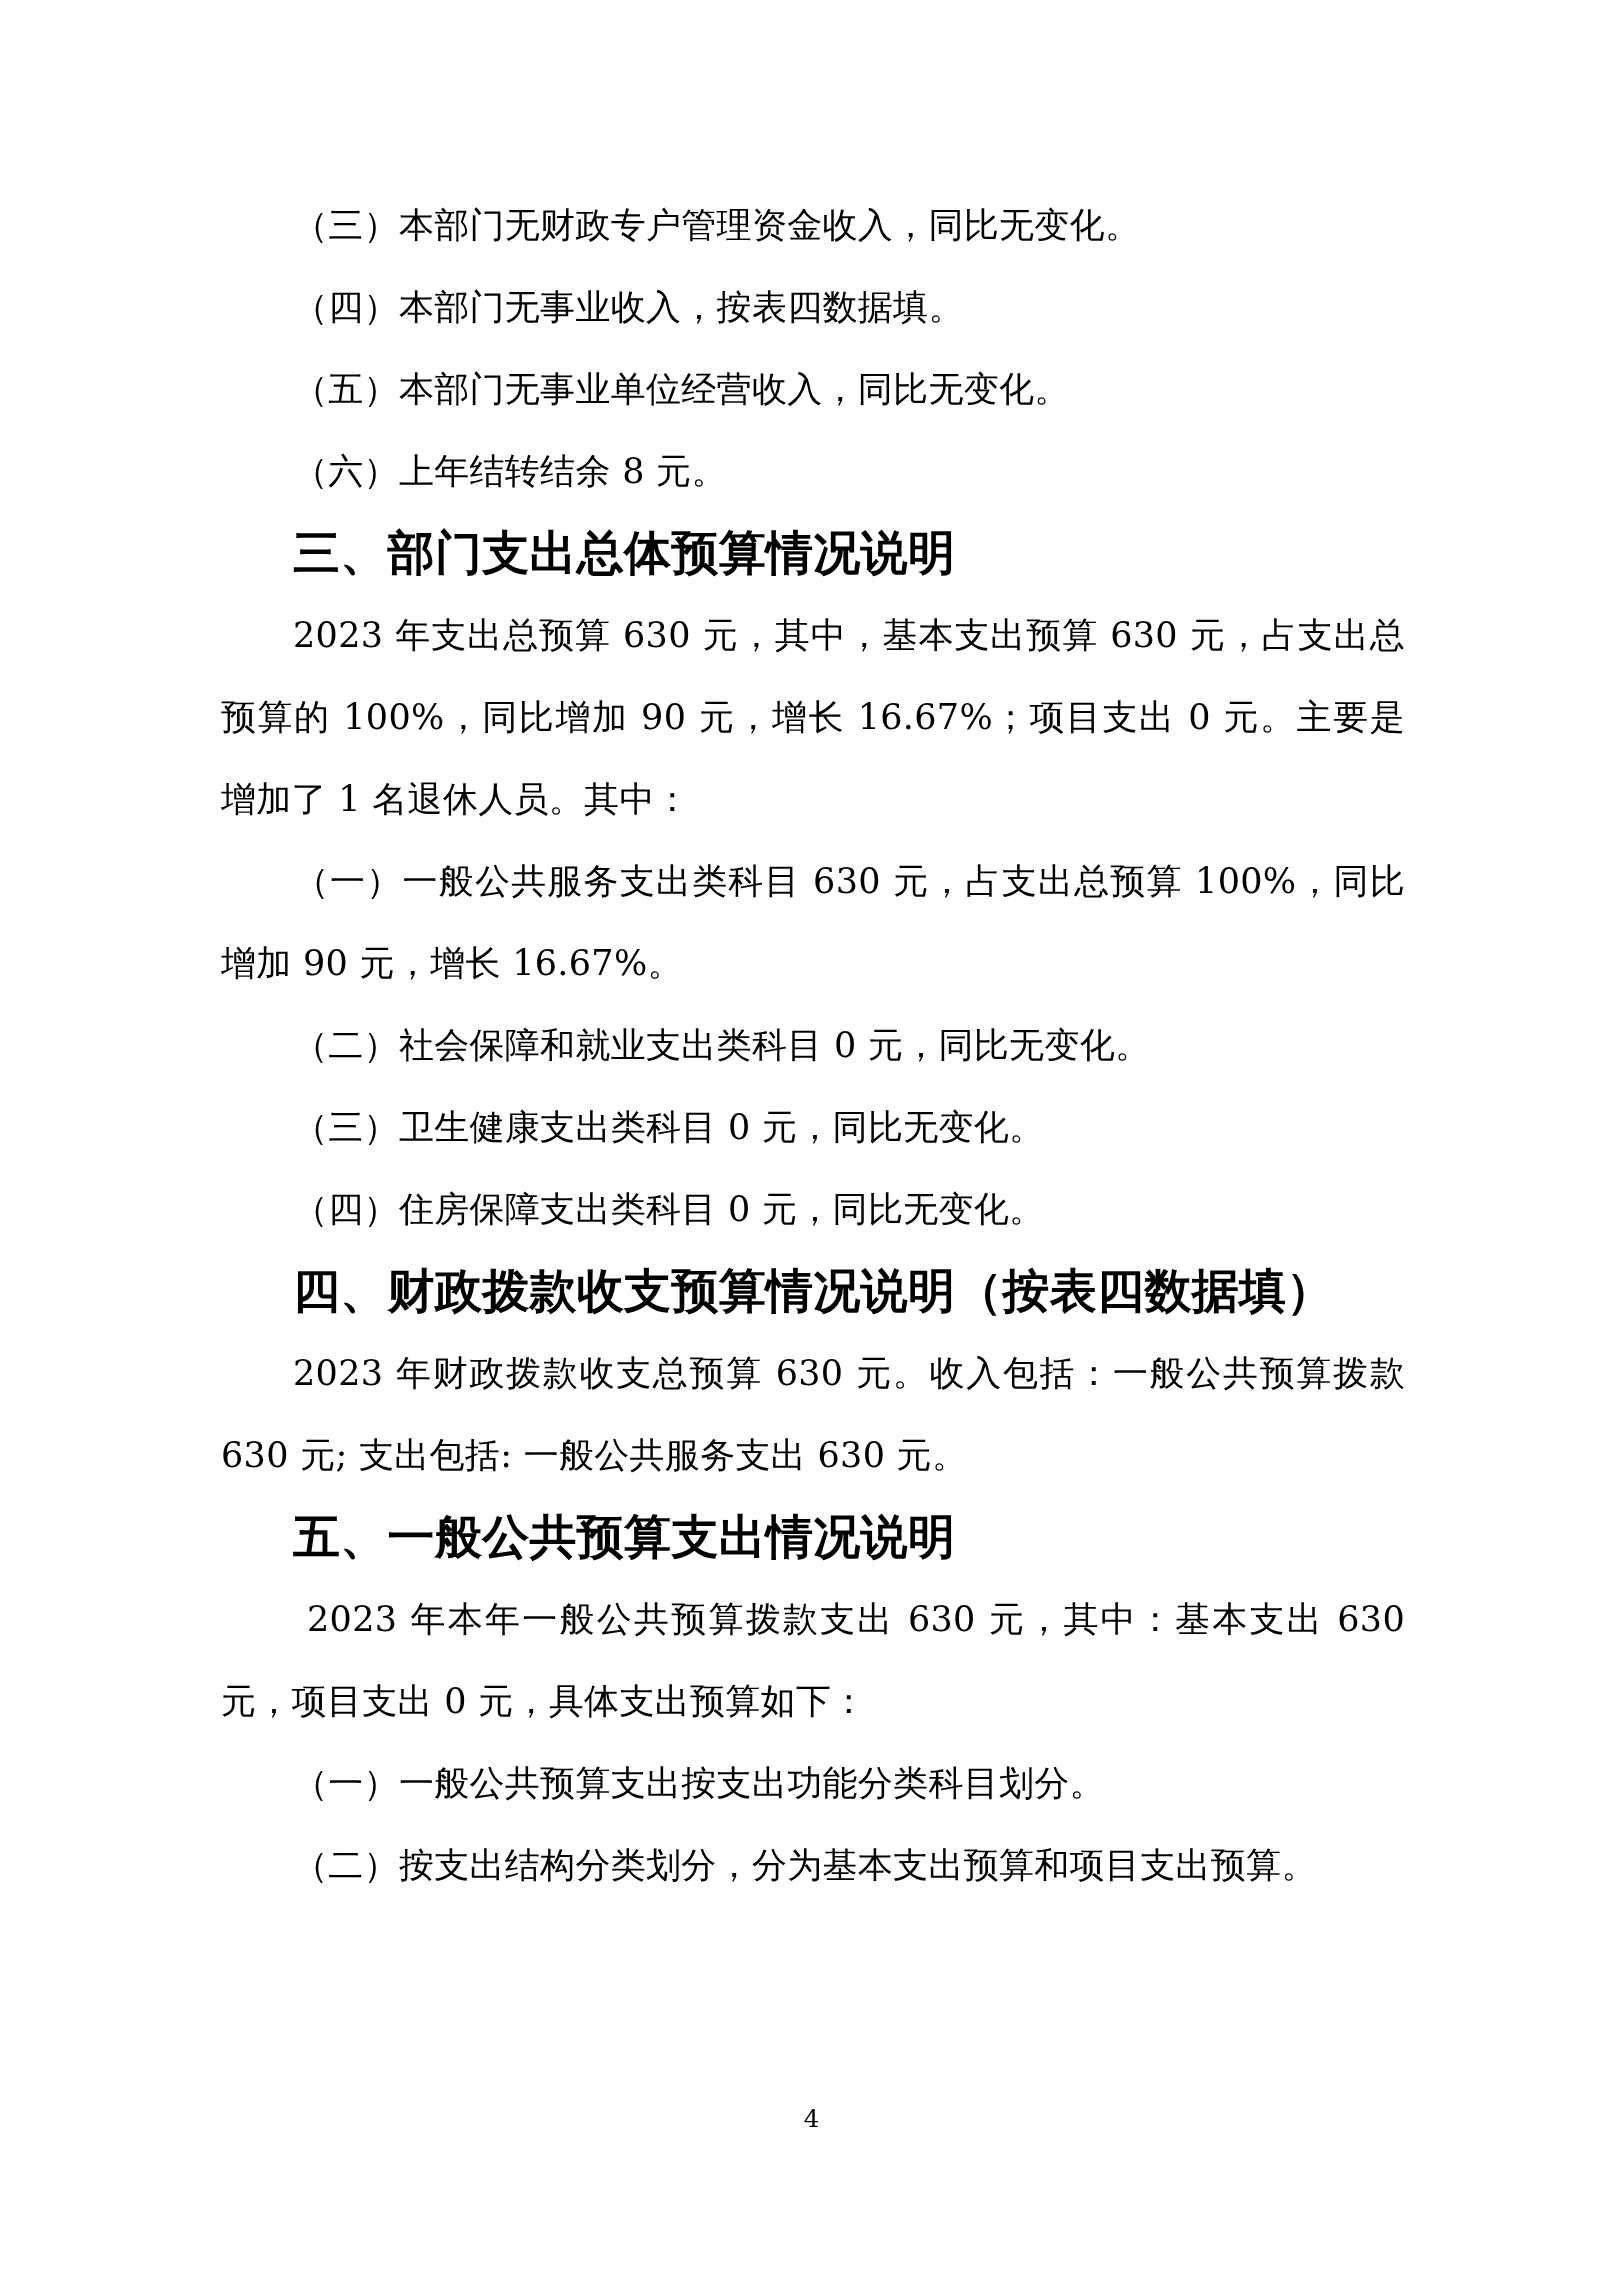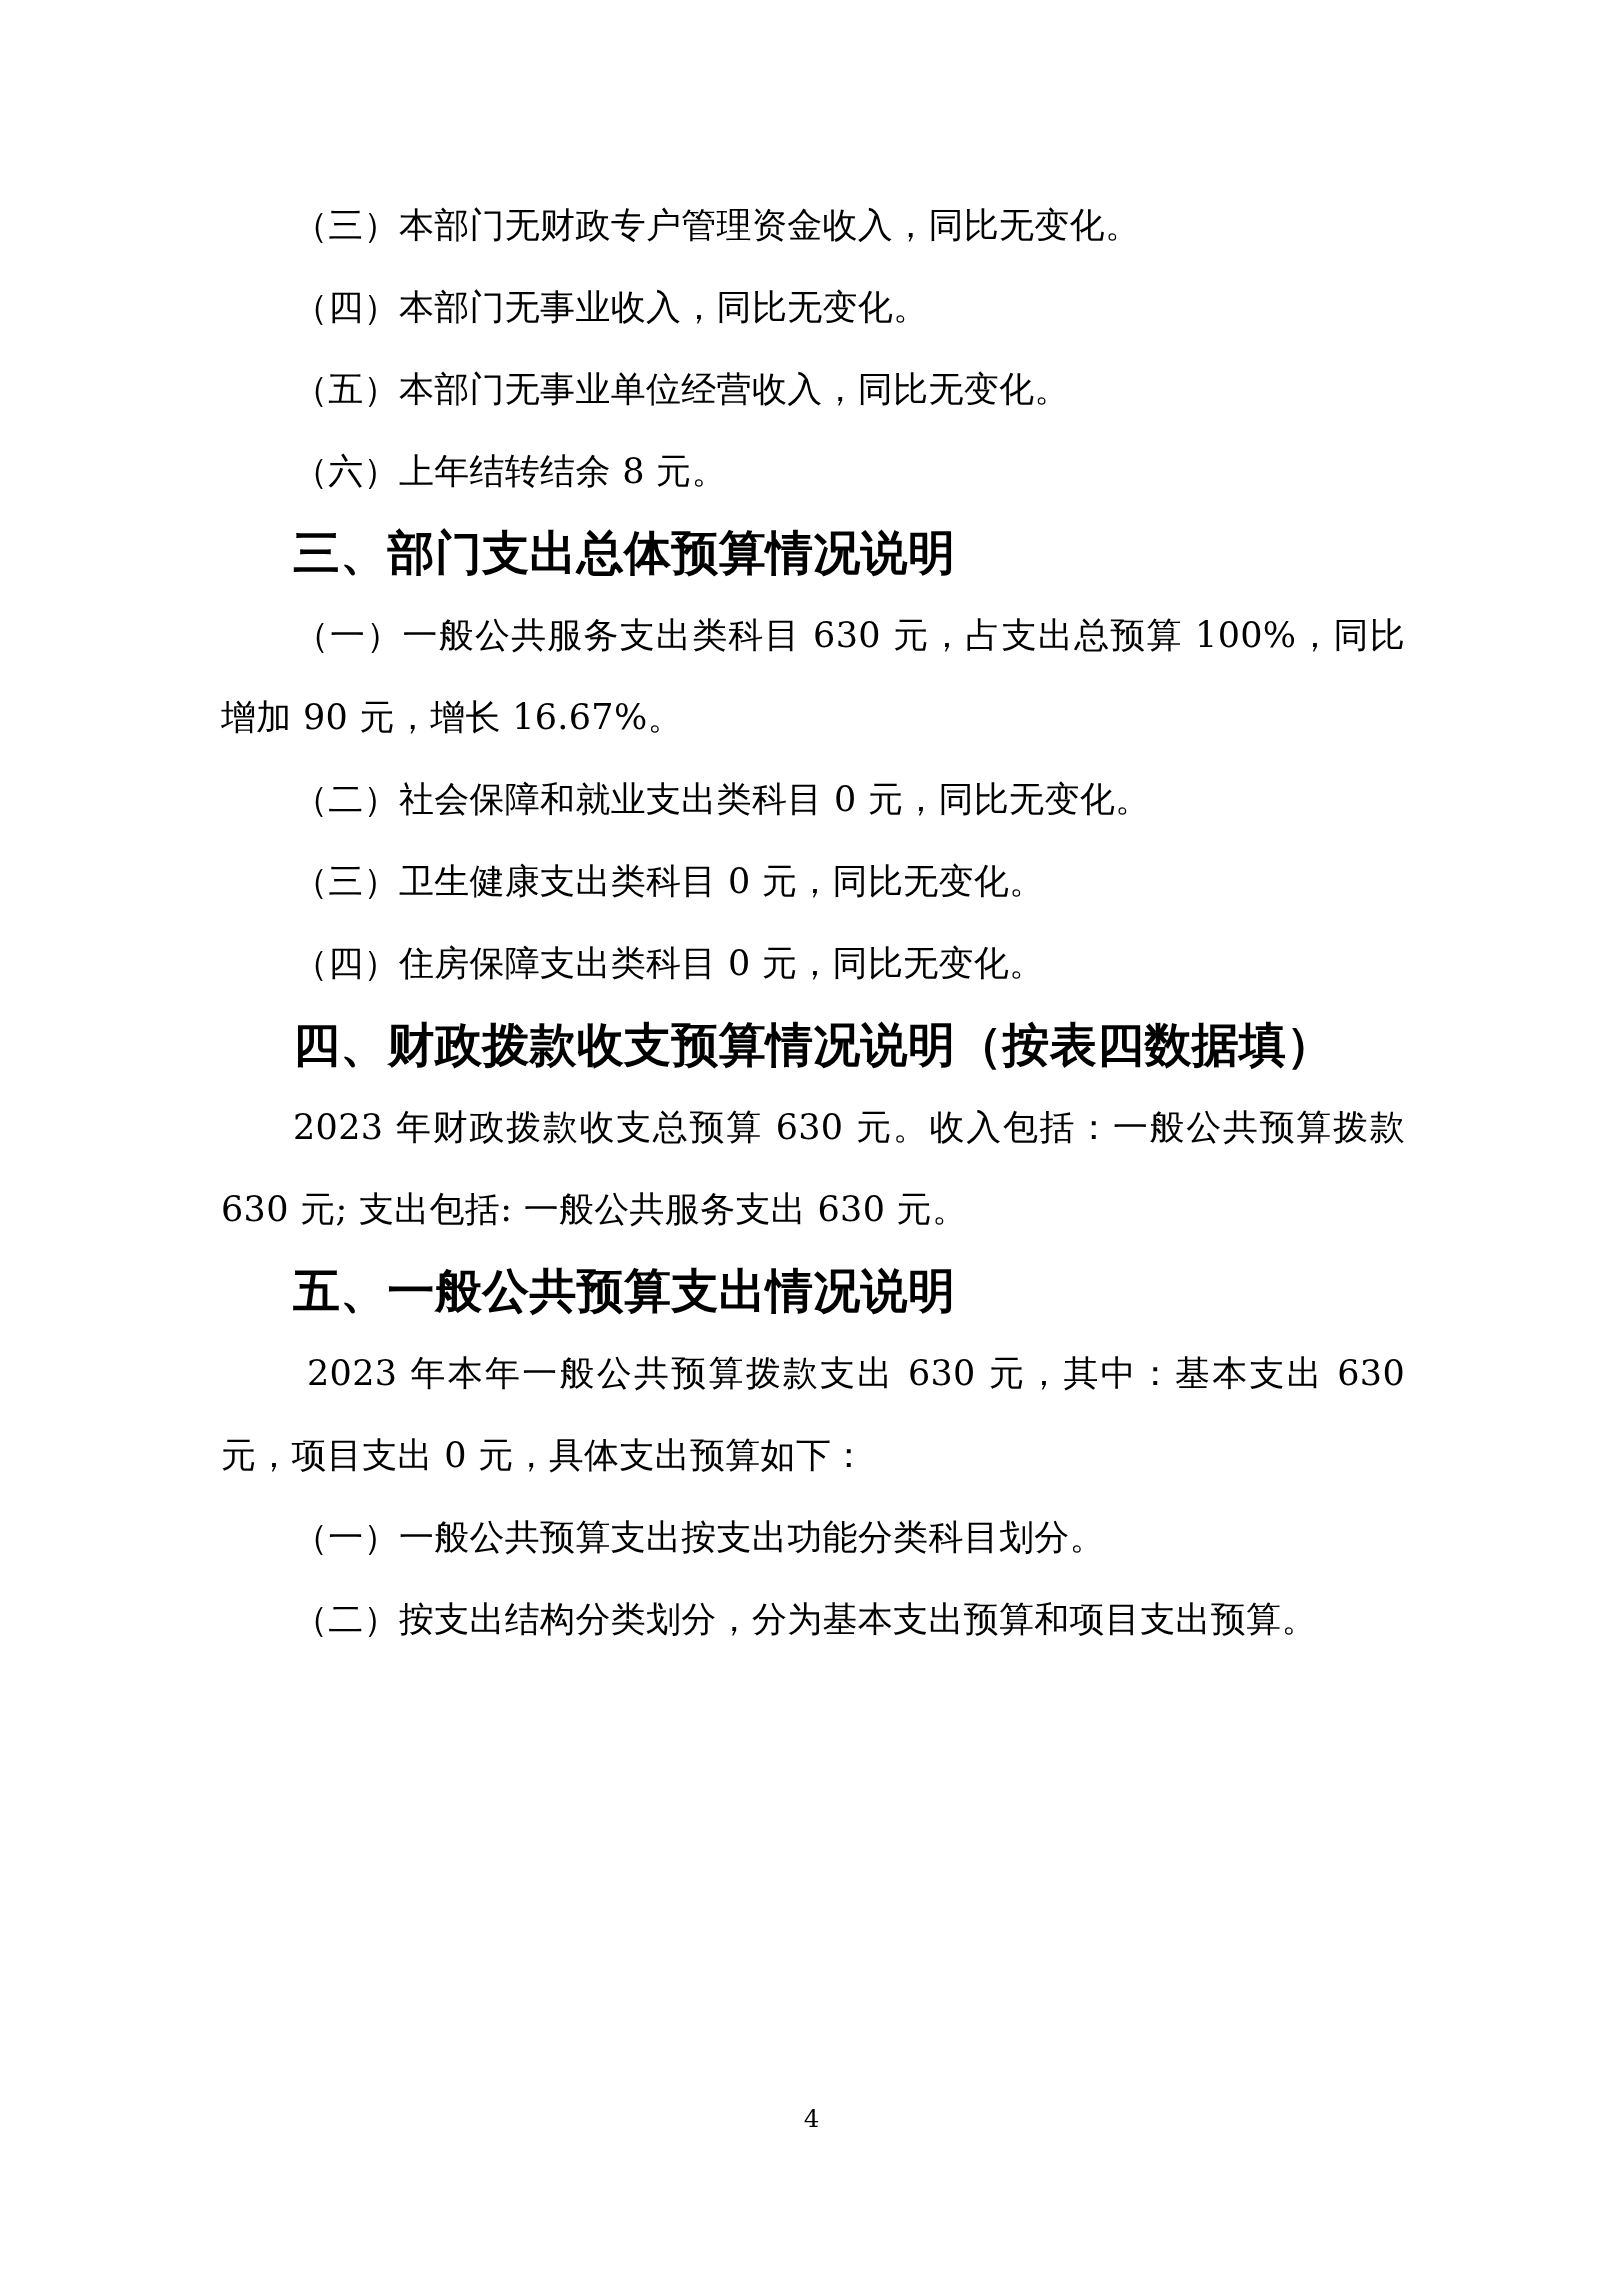--- a/index.html
+++ b/index.html
@@ -59,24 +59,25 @@
     text-align: justify;
     text-align-last: left;
   }
 </style>
 </head>
 <body>
 
 <div class="page">
   <div class="content" id="body-root">
       <p class="indent justify-stretch"><span class="lead" style="width: 72px;"></span><span>（三）本部门无财政专户管理资金收入，同比无变化。</span></p>
-      <p class="indent justify-stretch"><span class="lead" style="width: 72px;"></span><span>（四）本部门无事业收入，同比无变化。</span></p>
+      <p class="indent justify-stretch"><span class="lead" style="width: 72px;"></span><span>（四）本部门无事业收入，按表四数据填。</span></p>
       <p class="indent justify-stretch"><span class="lead" style="width: 72px;"></span><span>（五）本部门无事业单位经营收入，同比无变化。</span></p>
       <p class="indent justify-stretch"><span class="lead" style="width: 72px;"></span><span>（六）上年结转结余 8 元。</span></p>
       <p class="heading indent justify-stretch"><span class="lead" style="width: 72px;"></span><span>三、部门支出总体预算情况说明</span></p>
+      <p class="indent justify-stretch"><span class="lead" style="width: 72px;"></span><span>2023 年支出总预算 630 元，其中，基本支出预算 630 元，占支出总预算的 100%，同比增加 90 元，增长 16.67%；项目支出 0 元。主要是增加了 1 名退休人员。其中：</span></p>
       <p class="indent justify-stretch"><span class="lead" style="width: 72px;"></span><span>（一）一般公共服务支出类科目 630 元，占支出总预算 100%，同比增加 90 元，增长 16.67%。</span></p>
       <p class="indent justify-stretch"><span class="lead" style="width: 72px;"></span><span>（二）社会保障和就业支出类科目 0 元，同比无变化。</span></p>
       <p class="indent justify-stretch"><span class="lead" style="width: 72px;"></span><span>（三）卫生健康支出类科目 0 元，同比无变化。</span></p>
       <p class="indent justify-stretch"><span class="lead" style="width: 72px;"></span><span>（四）住房保障支出类科目 0 元，同比无变化。</span></p>
       <p class="heading indent justify-stretch"><span class="lead" style="width: 72px;"></span><span>四、财政拨款收支预算情况说明（按表四数据填）</span></p>
       <p class="indent justify-stretch"><span class="lead" style="width: 72px;"></span><span>2023 年财政拨款收支总预算 630 元。收入包括：一般公共预算拨款 630 元; 支出包括: 一般公共服务支出 630 元。</span></p>
       <p class="heading indent justify-stretch"><span class="lead" style="width: 72px;"></span><span>五、一般公共预算支出情况说明</span></p>
       <p class="indent justify-stretch"><span class="lead" style="width: 86px;"></span><span>2023 年本年一般公共预算拨款支出 630 元，其中：基本支出 630 元，项目支出 0 元，具体支出预算如下：</span></p>
       <p class="indent justify-stretch"><span class="lead" style="width: 72px;"></span><span>（一）一般公共预算支出按支出功能分类科目划分。</span></p>
       <p class="indent justify-stretch"><span class="lead" style="width: 72px;"></span><span>（二）按支出结构分类划分，分为基本支出预算和项目支出预算。</span></p>

